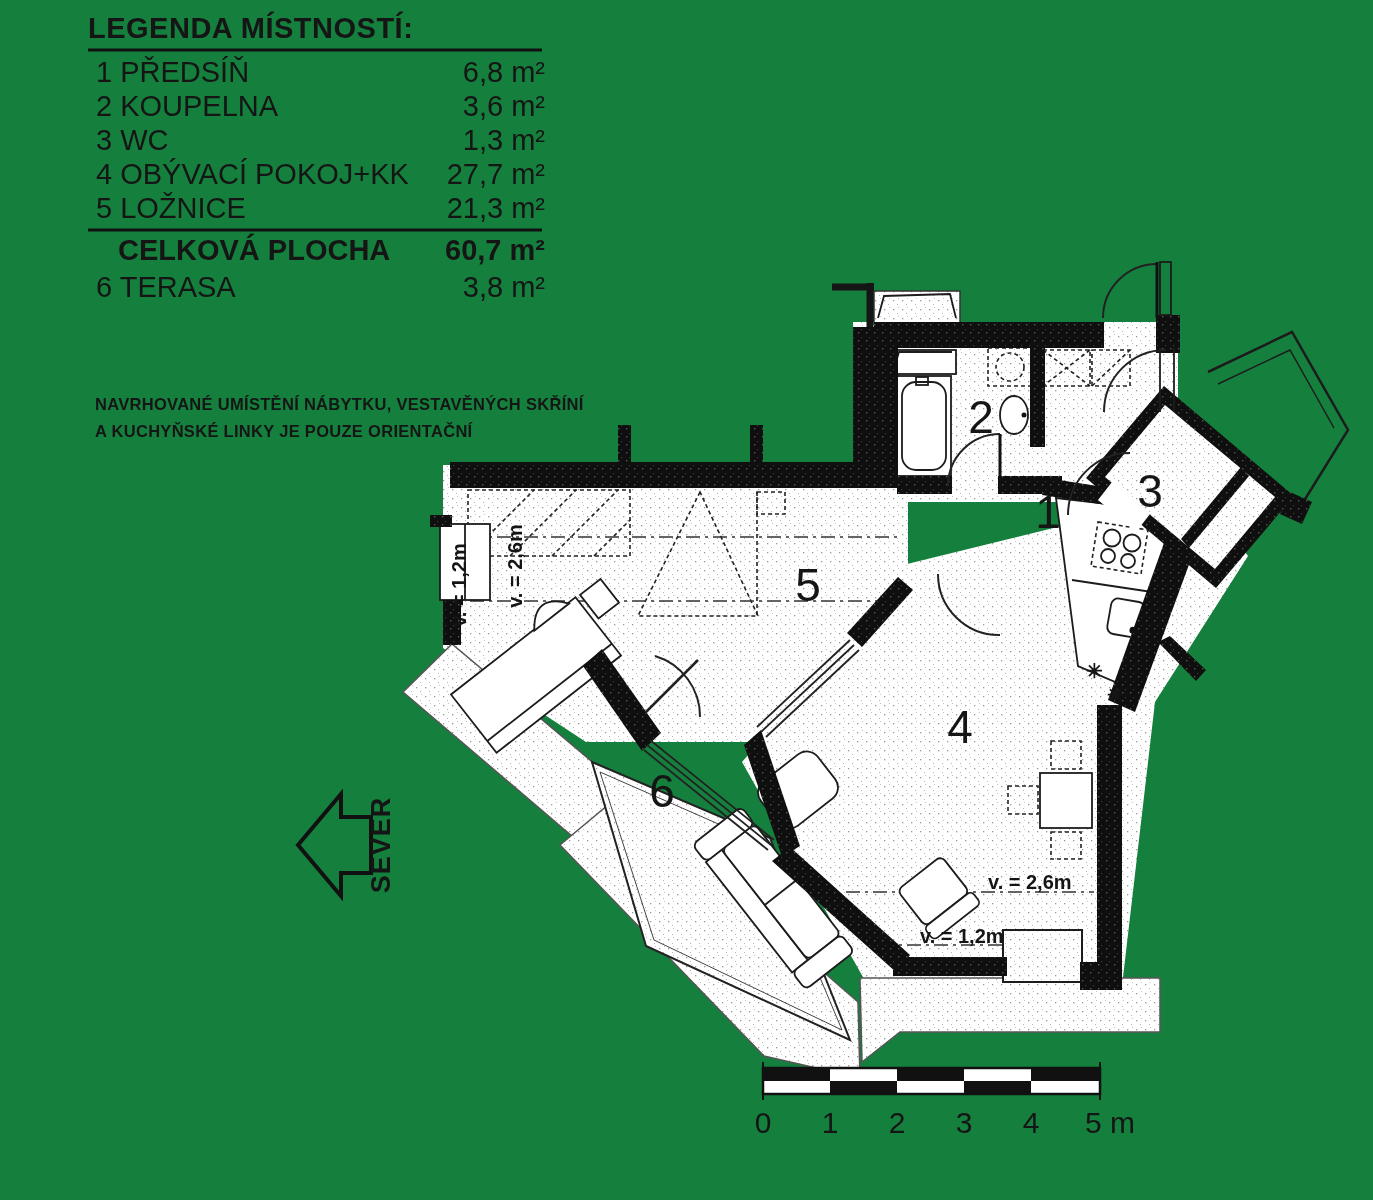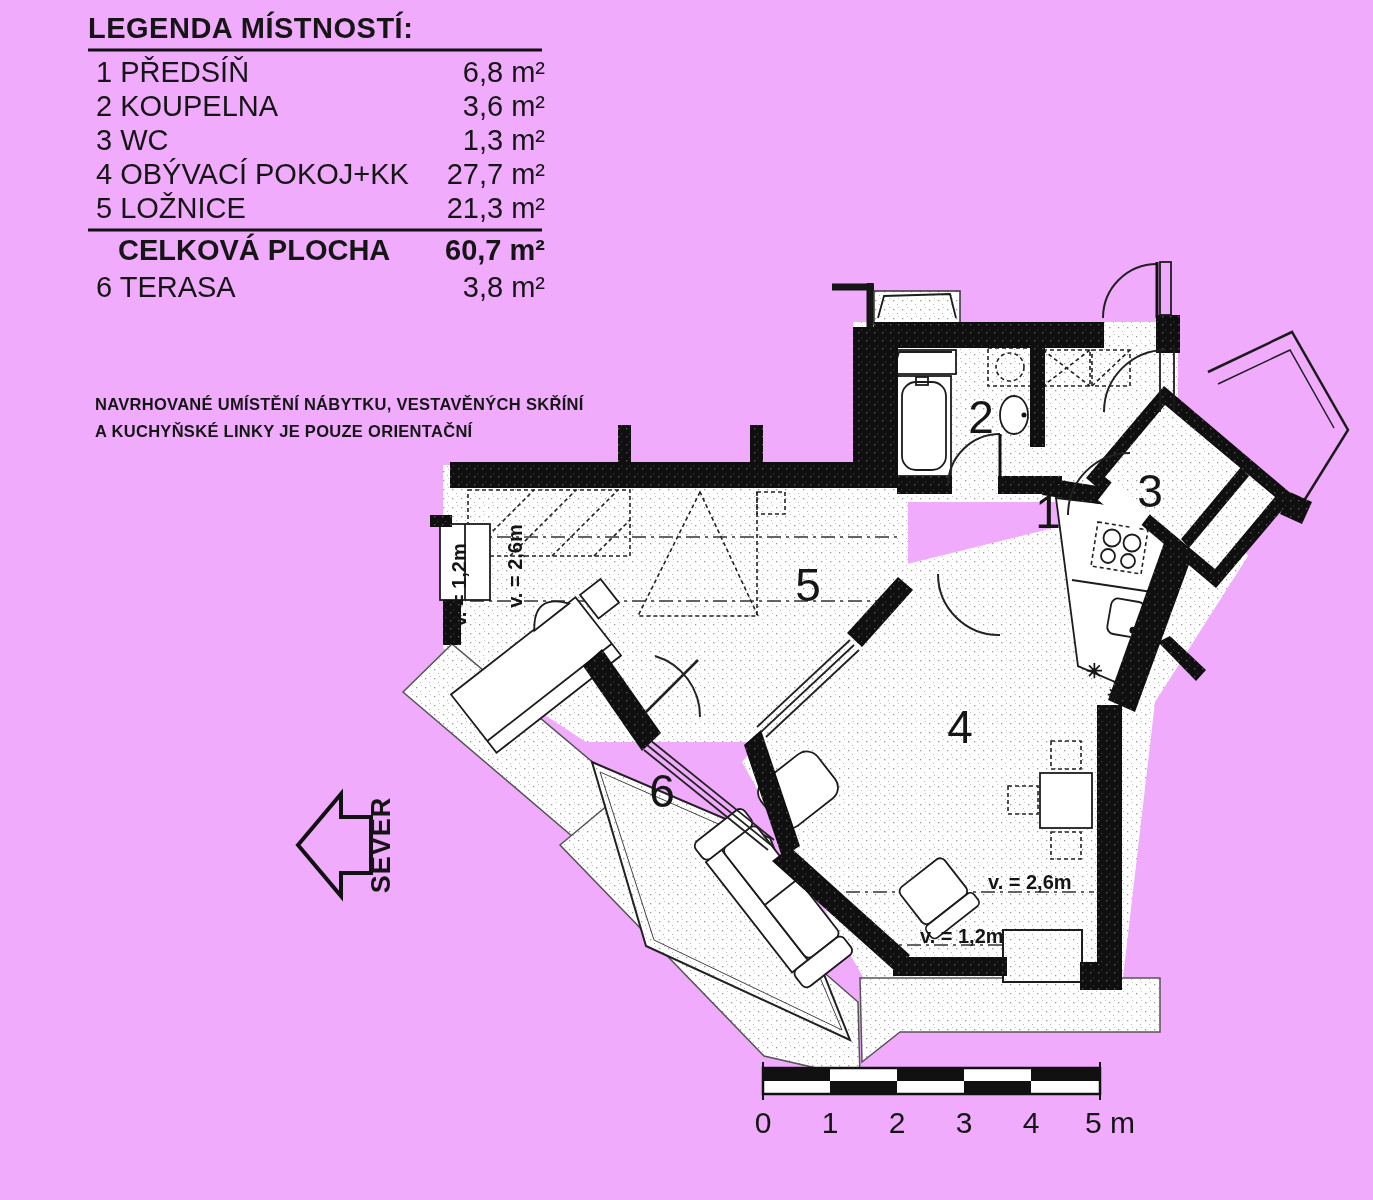--- a/index.html
+++ b/index.html
@@ -1,16 +1,16 @@
 <!DOCTYPE html>
 <html><head>
 <meta charset="utf-8">
 <style>
   html,body{margin:0;padding:0;background:#ffffff;}
-  #page{position:relative;width:1373px;height:1200px;background:#f0abfc;overflow:hidden;
+  #page{position:relative;width:1373px;height:1200px;background:#15803d;overflow:hidden;
         font-family:"Liberation Sans", sans-serif;color:#111;}
   svg{position:absolute;left:0;top:0;}
   text{fill:#151515;}
   .t-legend-row{font-size:29px;}
   .t-legend-title{font-size:29px;font-weight:700;letter-spacing:.5px;}
   .t-legend-total{font-size:29px;font-weight:700;}
   .t-note{font-size:16.5px;font-weight:700;letter-spacing:.3px;}
   .t-room{font-size:46px;}
   .t-annot{font-size:20px;font-weight:700;}
   .t-scale{font-size:30px;}

